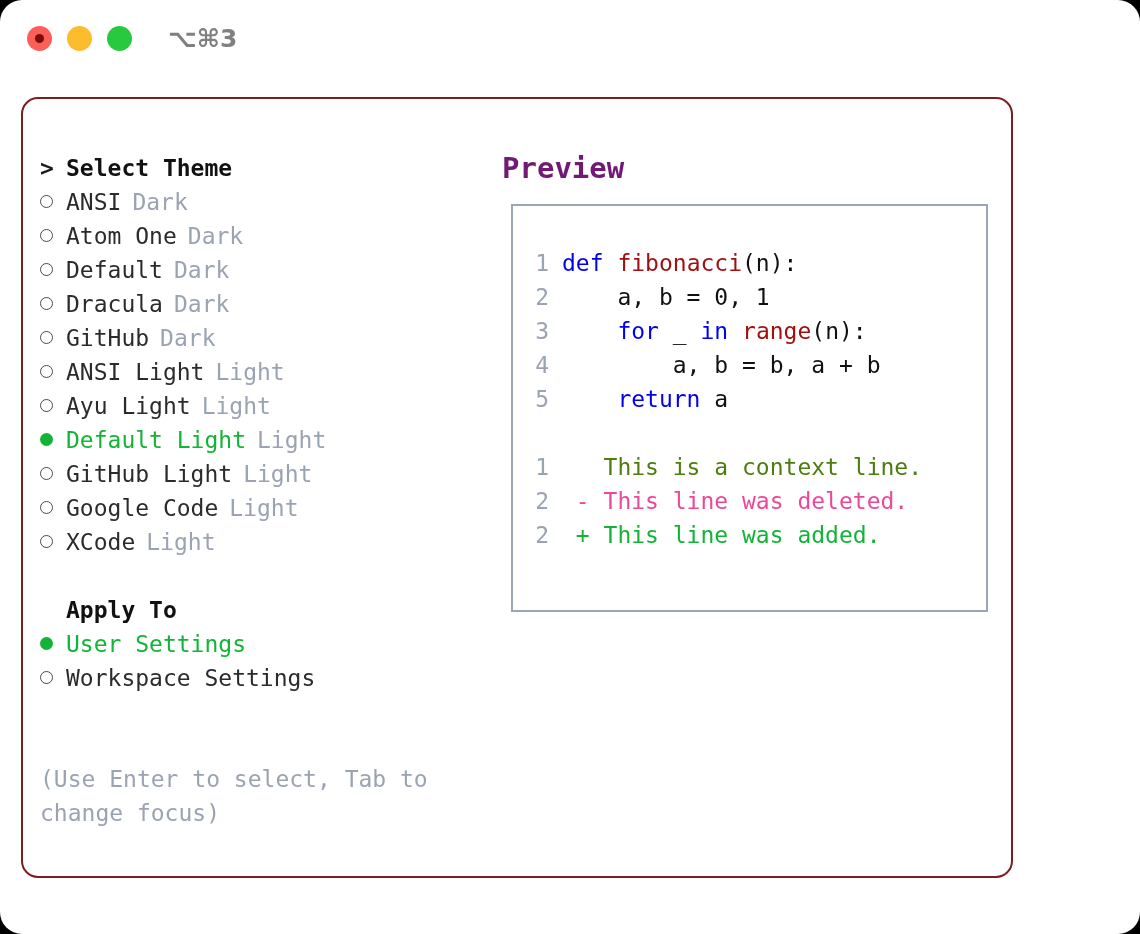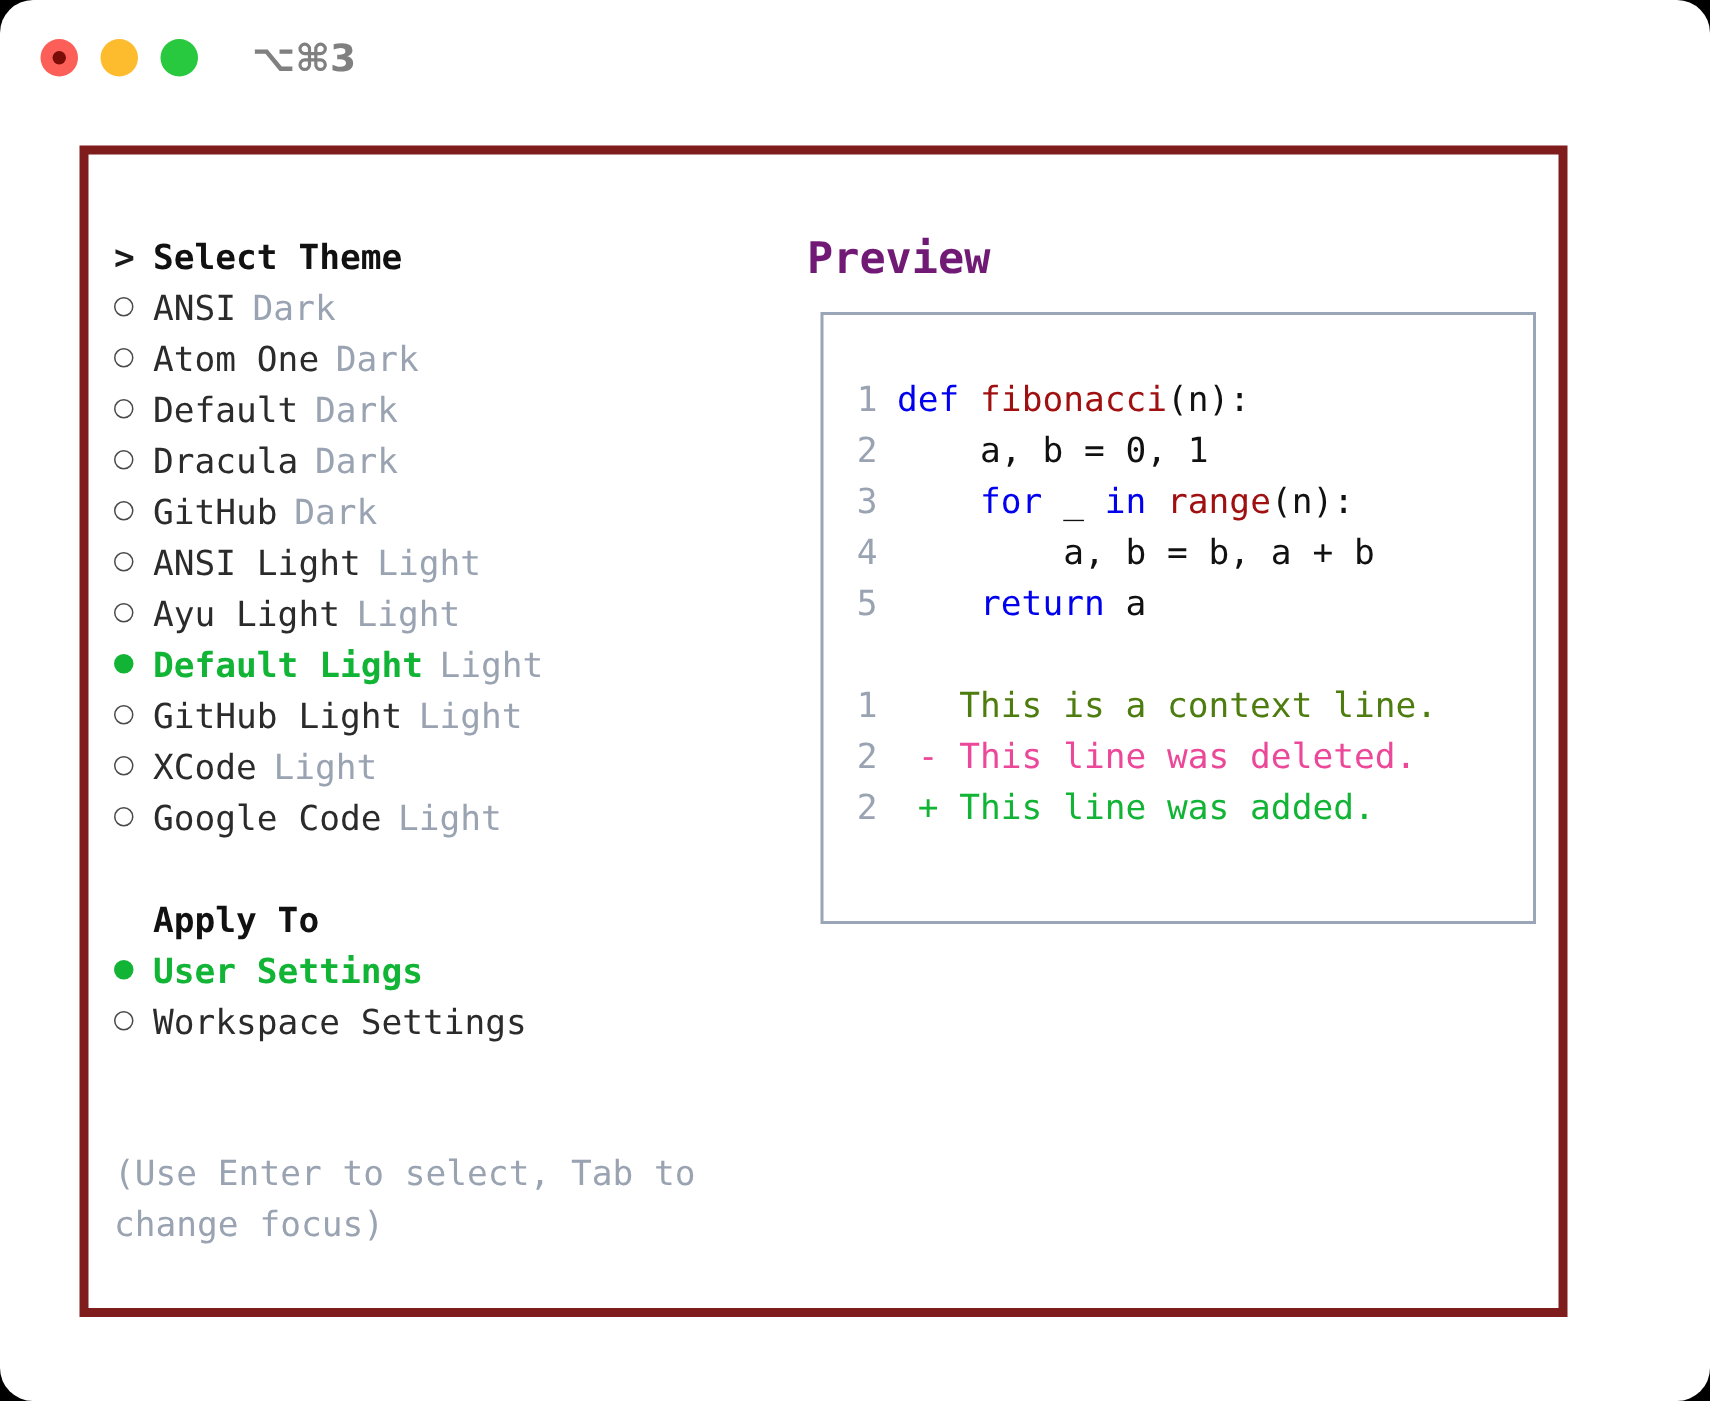--- a/index.html
+++ b/index.html
@@ -70,25 +70,24 @@
     line-height: 34px;
   }
 
   
   #panel {
     position: absolute;
     left: 21px;
     top: 97px;
     width: 992px;
     height: 781px;
-    border: 6px solid #7f1d1d;
-    border-radius: 0;
+    border: 2px solid #7f1d1d;
+    border-radius: 17px;
     box-sizing: border-box;
     background: #ffffff;
-    margin-left: 32px;
   }
 
   
   #selector {
     position: absolute;
     left: 17px;
     top: 52px;
     width: 450px;
   }
   .row {
@@ -131,21 +130,20 @@
   }
   .row-label {
     font-size: 23px;
   }
   .row.header .row-label {
     font-weight: bold;
     color: #111111;
   }
   .row.selected .row-label {
     color: #12b436;
-    font-weight: bold;
   }
   .tag {
     font-size: 23px;
     color: #9aa3b2;
     margin-left: 11px;
   }
   .spacer {
     height: 34px;
   }
   #hint {
@@ -225,22 +223,22 @@
         <div class="row header"><span class="marker prompt">&gt;</span><span class="row-label">Select Theme</span></div>
         <div class="row"><span class="marker"><span class="bullet off"></span></span><span class="row-label">ANSI</span><span class="tag">Dark</span></div>
         <div class="row"><span class="marker"><span class="bullet off"></span></span><span class="row-label">Atom One</span><span class="tag">Dark</span></div>
         <div class="row"><span class="marker"><span class="bullet off"></span></span><span class="row-label">Default</span><span class="tag">Dark</span></div>
         <div class="row"><span class="marker"><span class="bullet off"></span></span><span class="row-label">Dracula</span><span class="tag">Dark</span></div>
         <div class="row"><span class="marker"><span class="bullet off"></span></span><span class="row-label">GitHub</span><span class="tag">Dark</span></div>
         <div class="row"><span class="marker"><span class="bullet off"></span></span><span class="row-label">ANSI Light</span><span class="tag">Light</span></div>
         <div class="row"><span class="marker"><span class="bullet off"></span></span><span class="row-label">Ayu Light</span><span class="tag">Light</span></div>
         <div class="row selected"><span class="marker"><span class="bullet on"></span></span><span class="row-label">Default Light</span><span class="tag">Light</span></div>
         <div class="row"><span class="marker"><span class="bullet off"></span></span><span class="row-label">GitHub Light</span><span class="tag">Light</span></div>
+        <div class="row"><span class="marker"><span class="bullet off"></span></span><span class="row-label">Google Code</span><span class="tag">Light</span></div>
         <div class="row"><span class="marker"><span class="bullet off"></span></span><span class="row-label">XCode</span><span class="tag">Light</span></div>
-        <div class="row"><span class="marker"><span class="bullet off"></span></span><span class="row-label">Google Code</span><span class="tag">Light</span></div>
         <div class="spacer"></div>
         <div class="row header"><span class="marker empty"> </span><span class="row-label">Apply To</span></div>
         <div class="row selected"><span class="marker"><span class="bullet on"></span></span><span class="row-label">User Settings</span></div>
         <div class="row"><span class="marker"><span class="bullet off"></span></span><span class="row-label">Workspace Settings</span></div>
       </div>
 
     <div id="hint">(Use Enter to select, Tab to change focus)</div>
 
     <div id="preview">
       <div id="preview-title">Preview</div>

